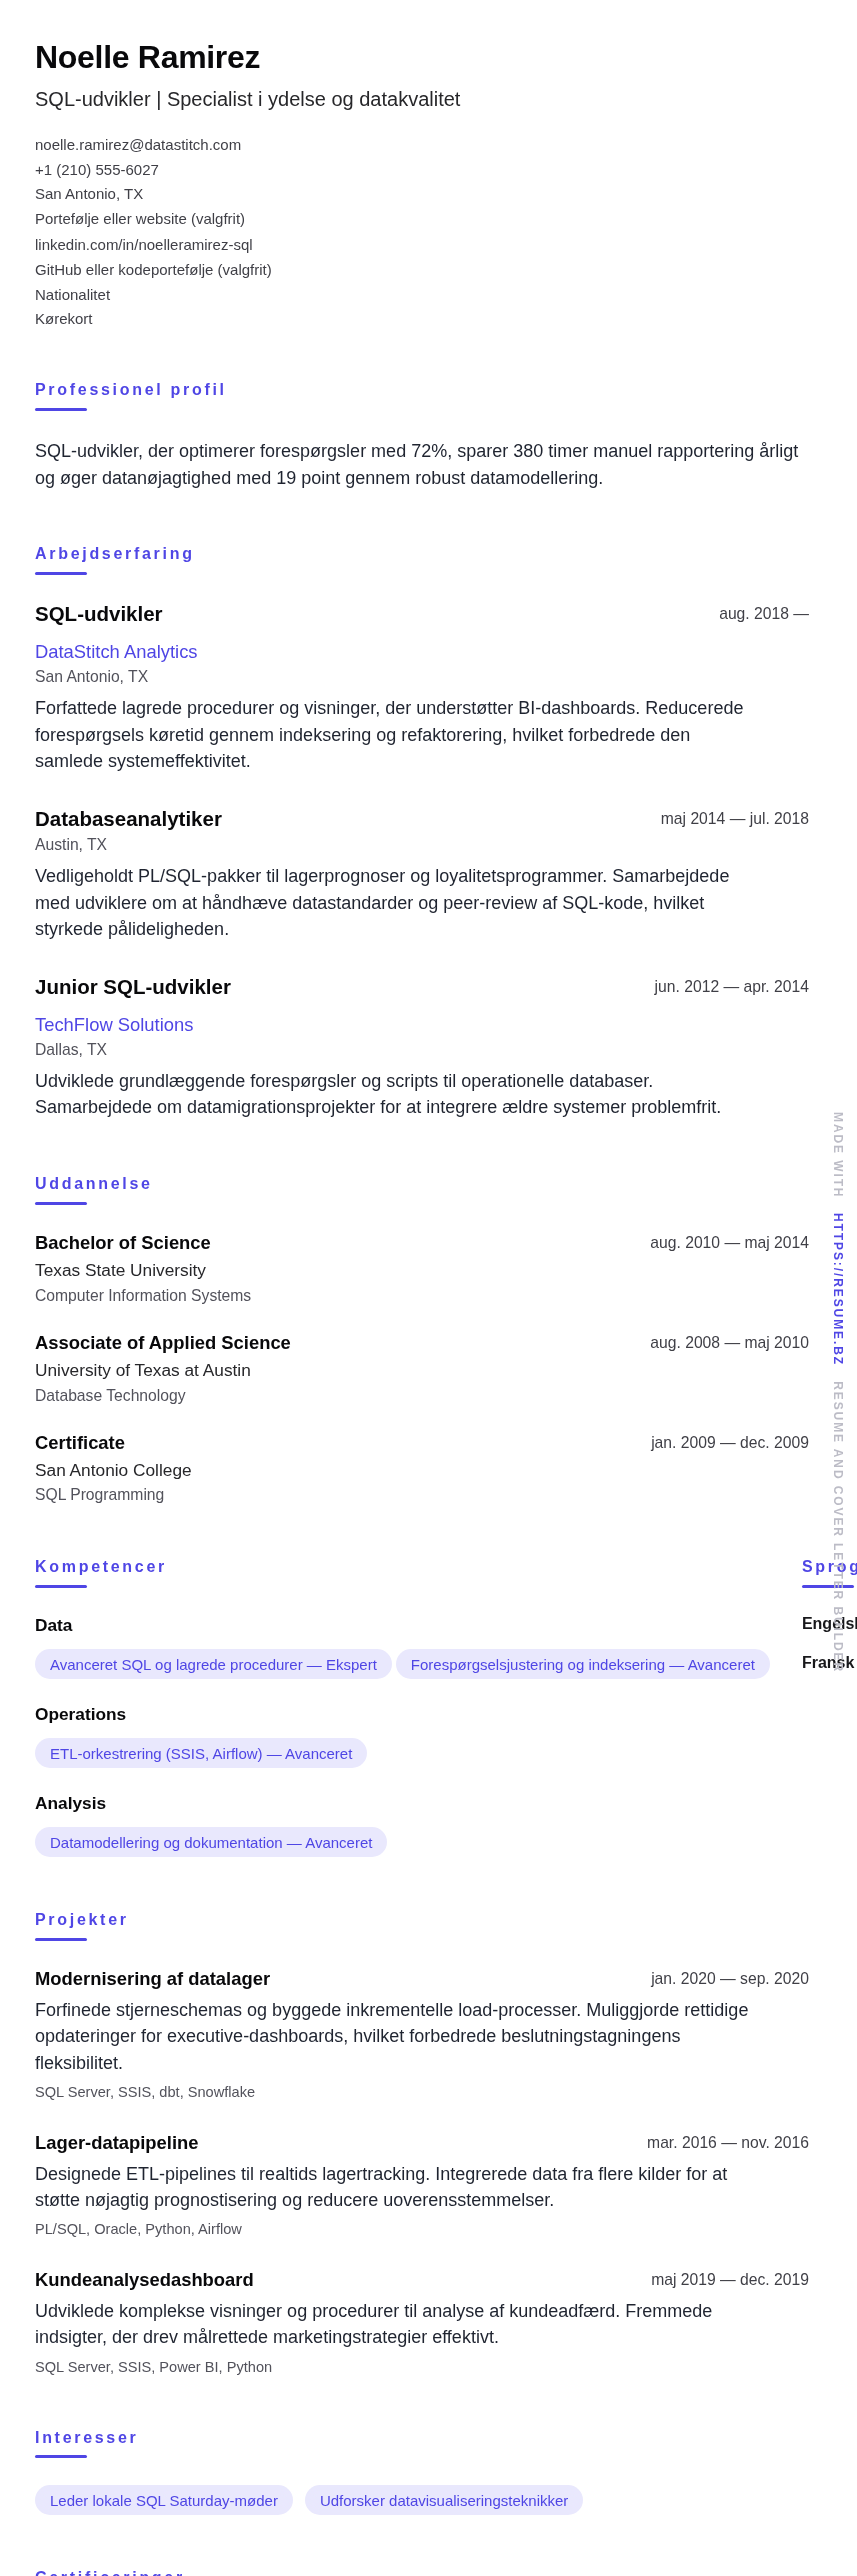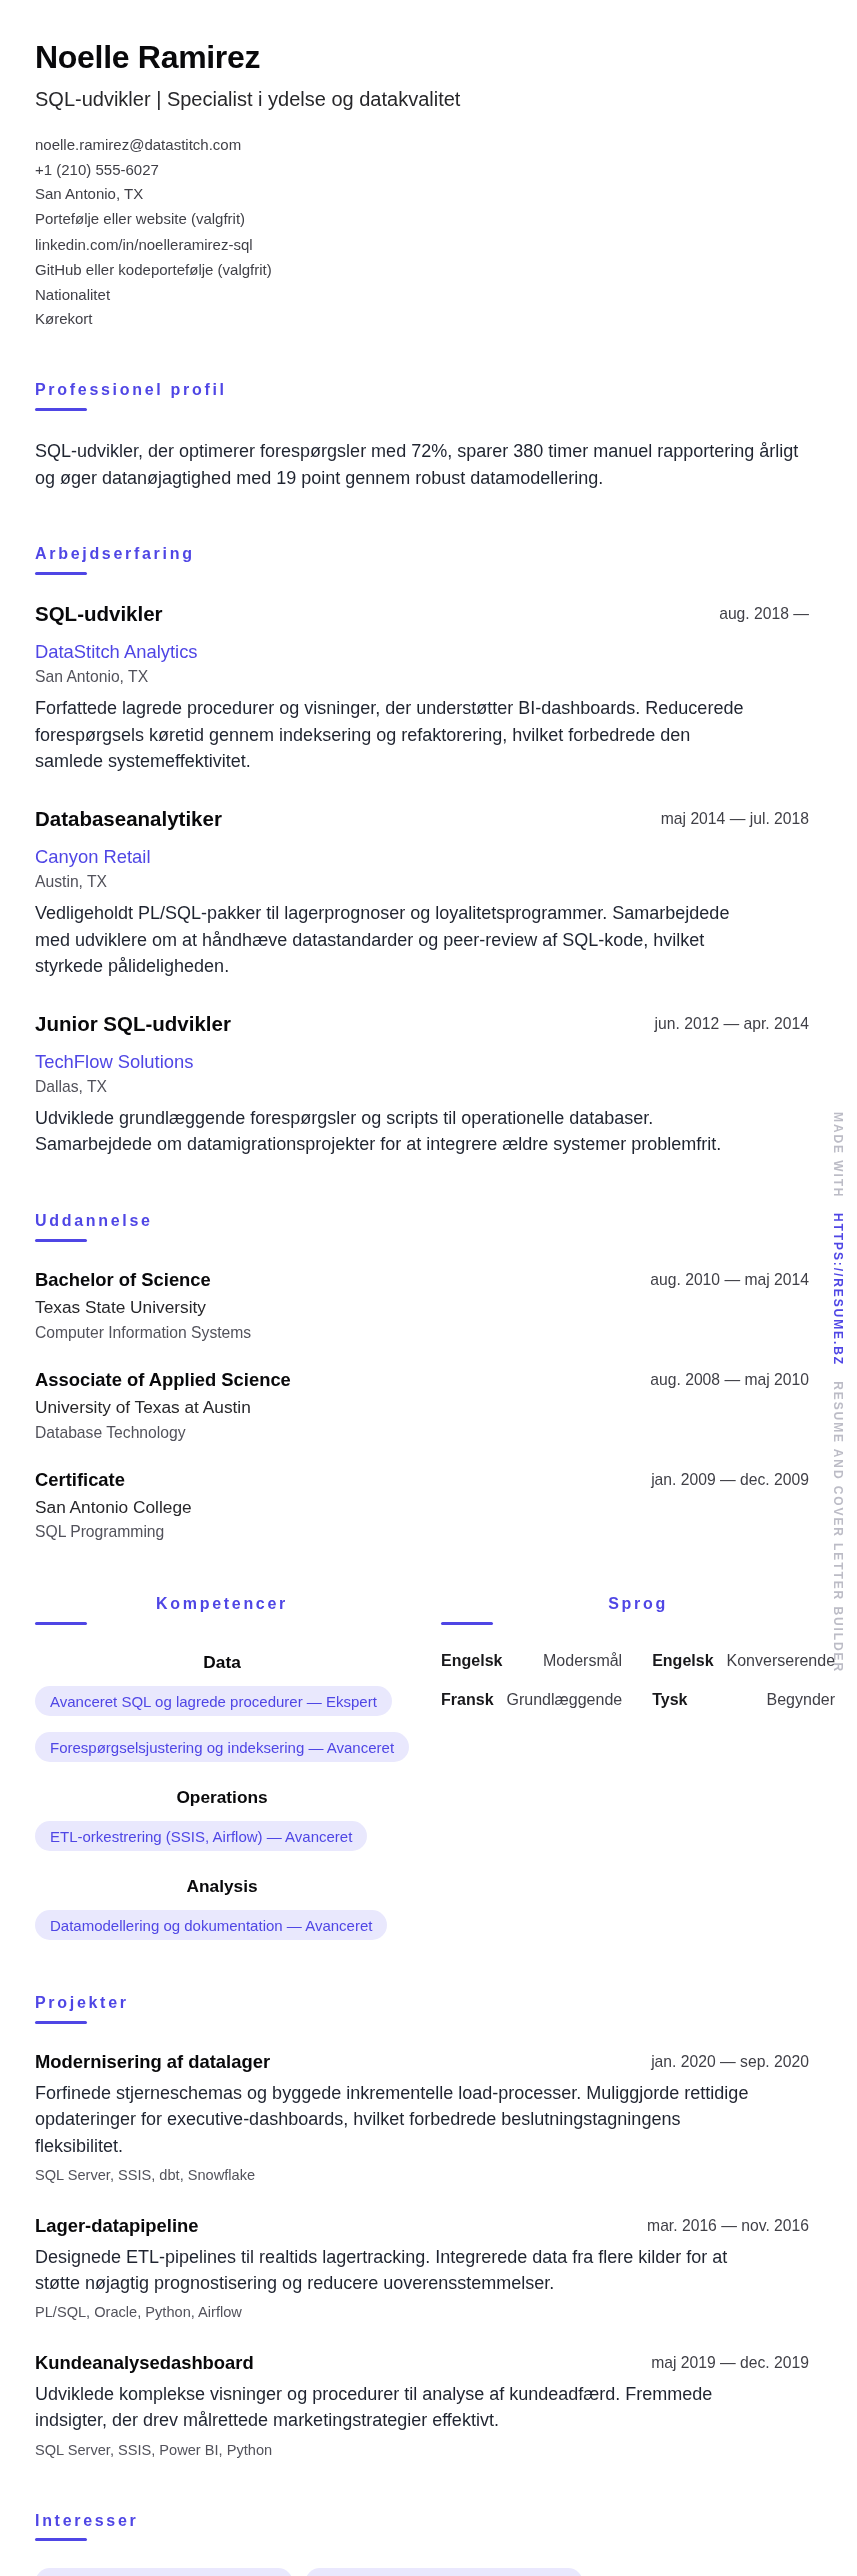--- a/index.html
+++ b/index.html
@@ -41,24 +41,24 @@
   .location { font-size: 15.7px; color: #52525b; margin-top: 5.4px; }
   .desc { font-size: 18px; line-height: 1.48; color: #1f2430; margin-top: 8.6px; max-width: 723px; }
   .tech { font-size: 14.6px; color: #52525b; margin-top: 7.6px; }
 
   
   .edu-school { font-size: 17.3px; color: #27272a; margin-top: 6.5px; }
   .edu-field { font-size: 15.7px; color: #52525b; margin-top: 5.4px; }
   .edu.item { margin-bottom: 27px; }
 
   
-  .two-col { display: grid; grid-template-columns: 1fr 1fr; column-gap: 32px; align-items: start; text-align: center; }
+  .two-col { display: grid; grid-template-columns: 1fr 1fr; column-gap: 32px; align-items: start; }
   .skill-group { margin-bottom: 25px; }
   .group-label { font-size: 17.3px; font-weight: 700; color: #09090b; margin-bottom: 13px; }
-  .pill-col { display: flex; flex-direction: column; align-items: flex-start; gap: 16px; }
+  .pill-col { display: flex; flex-direction: row; align-items: flex-start; gap: 4px; }
   .pill-row { display: flex; flex-wrap: wrap; gap: 12px; max-width: 648px; }
   .pill {
     font-size: 15px; color: #4f46e5; background: #e9e8fd; font-weight: 500;
     padding: 6.5px 15px; border-radius: 539px; white-space: nowrap;
   }
   .lang-grid { display: grid; grid-template-columns: 1fr 1fr; column-gap: 30px; row-gap: 20.5px; }
   .lang-cell { display: flex; justify-content: space-between; align-items: baseline; font-size: 16px; }
   .lang-name { font-weight: 600; color: #18181b; }
   .lang-level { color: #3f3f46; margin-left: 13px; }
 
@@ -119,21 +119,20 @@
         <div class="company">DataStitch Analytics</div>
         <div class="location">San Antonio, TX</div>
         <p class="desc" style="margin-bottom:0;">Forfattede lagrede procedurer og visninger, der understøtter BI-dashboards. Reducerede forespørgsels køretid gennem indeksering og refaktorering, hvilket forbedrede den samlede systemeffektivitet.</p>
       </div>
 
       <div class="item">
         <div class="item-head">
           <div class="item-title">Databaseanalytiker</div>
           <div class="item-dates">maj 2014 — jul. 2018</div>
         </div>
-        <div class="company">Canyon Retail</div>
         <div class="location">Austin, TX</div>
         <p class="desc" style="margin-bottom:0;">Vedligeholdt PL/SQL-pakker til lagerprognoser og loyalitetsprogrammer. Samarbejdede med udviklere om at håndhæve datastandarder og peer-review af SQL-kode, hvilket styrkede pålideligheden.</p>
       </div>
 
       <div class="item">
         <div class="item-head">
           <div class="item-title">Junior SQL-udvikler</div>
           <div class="item-dates">jun. 2012 — apr. 2014</div>
         </div>
         <div class="company">TechFlow Solutions</div>

